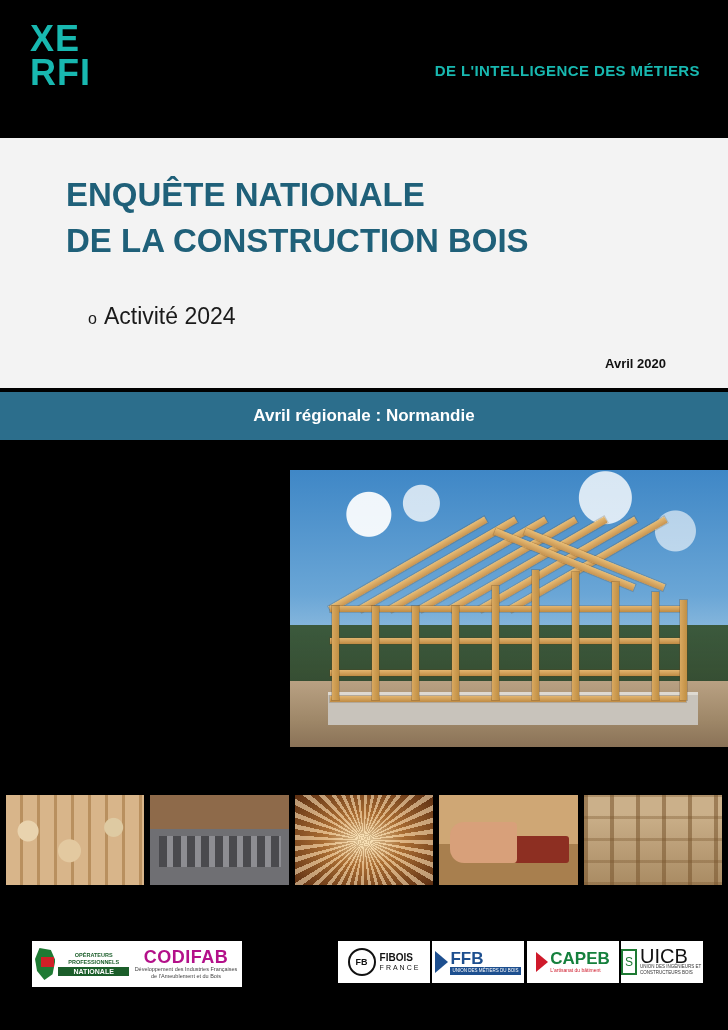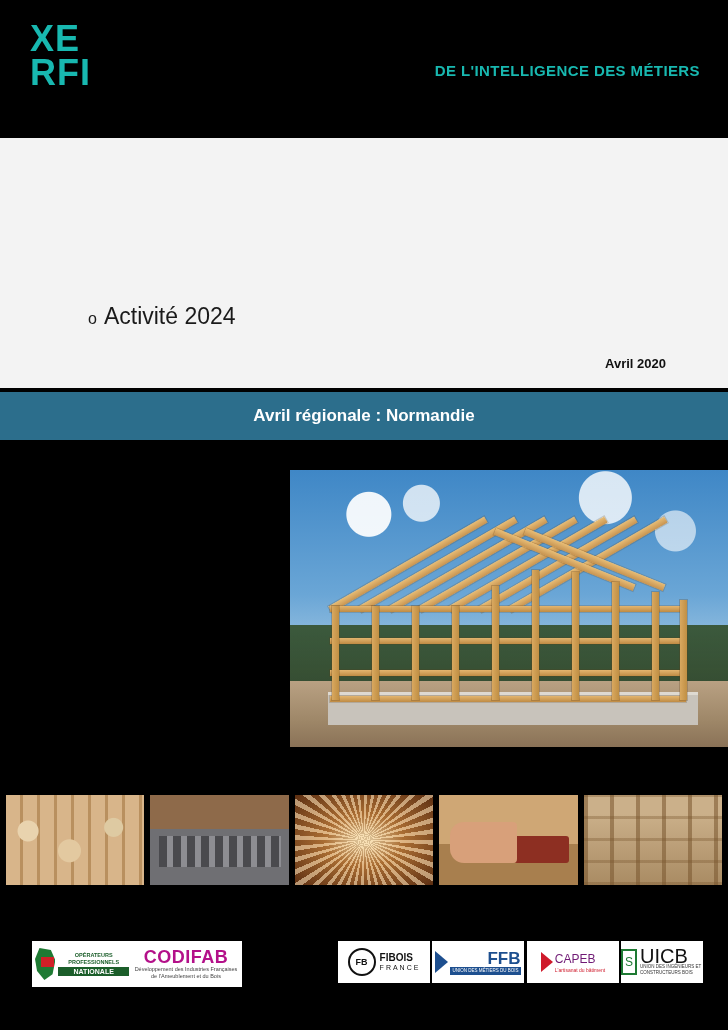--- a/index.html
+++ b/index.html
@@ -344,33 +344,33 @@
   .fibois-text { text-align: left; }
   .fibois-text .t1 { font-size: 10px; font-weight: bold; color: #111111; line-height: 11px; }
   .fibois-text .t2 { font-size: 7px; letter-spacing: 2px; color: #111111; line-height: 9px; }
   .ffb-inner { display: flex; align-items: center; gap: 2px; }
   .ffb-chevron {
     width: 0; height: 0;
     border-top: 11px solid transparent;
     border-bottom: 11px solid transparent;
     border-left: 13px solid #1d4f8f;
   }
-  .ffb-main { font-size: 17px; font-weight: bold; color: #1d4f8f; line-height: 17px; text-align: right; }
+  .ffb-main { font-size: 17px; font-weight: bold; color: #1d4f8f; line-height: 17px; }
   .ffb-sub {
     font-size: 4.5px; color: #ffffff; background: #1d4f8f;
     padding: 1px 2px; line-height: 6px; text-align: center;
   }
   .capeb-inner { display: flex; align-items: center; gap: 2px; }
   .capeb-flag {
     width: 0; height: 0;
     border-top: 10px solid transparent;
     border-bottom: 10px solid transparent;
     border-left: 12px solid #cf1a2b;
   }
-  .capeb-main { font-size: 12px; font-weight: normal; color: #701a75; line-height: 16px; }
+  .capeb-main { font-size: 17px; font-weight: bold; color: #15803d; line-height: 16px; }
   .capeb-sub { font-size: 5px; color: #cf1a2b; line-height: 6px; }
   .uicb-inner { display: flex; align-items: center; gap: 3px; }
   .uicb-mark {
     width: 22px; height: 22px;
     border: 2px solid #1e7a33;
     display: flex; align-items: center; justify-content: center;
     color: #1e7a33; font-size: 12px;
   }
   .uicb-main { font-size: 20px; font-weight: normal; color: #111111; line-height: 15px; }
   .uicb-sub { font-size: 4.5px; color: #333333; line-height: 5.5px; }
@@ -382,20 +382,24 @@
 
   <div class="top-banner">
     <div class="logo">
       <span>XE</span>
       <span class="l2">RFI</span>
     </div>
     <div class="tagline">DE L'INTELLIGENCE DES MÉTIERS</div>
   </div>
 
   <div class="title-block">
+    <div class="doc-title">
+      <span>ENQUÊTE NATIONALE</span>
+      <span class="line2">DE LA CONSTRUCTION BOIS</span>
+    </div>
     <div class="subtitle-row">
       <span class="bullet-o">o</span>
       <span>Activité 2024</span>
     </div>
     <div class="doc-date">Avril 2020</div>
   </div>
 
   <div class="blue-band">
     <div class="blue-band-text">Avril régionale : Normandie</div>
   </div>

